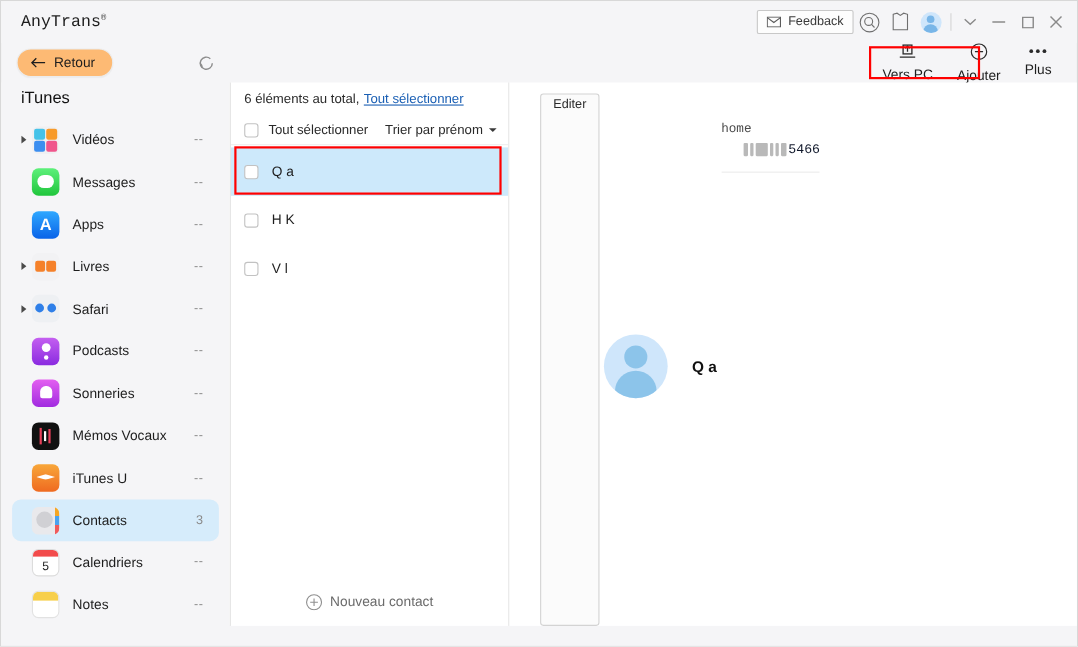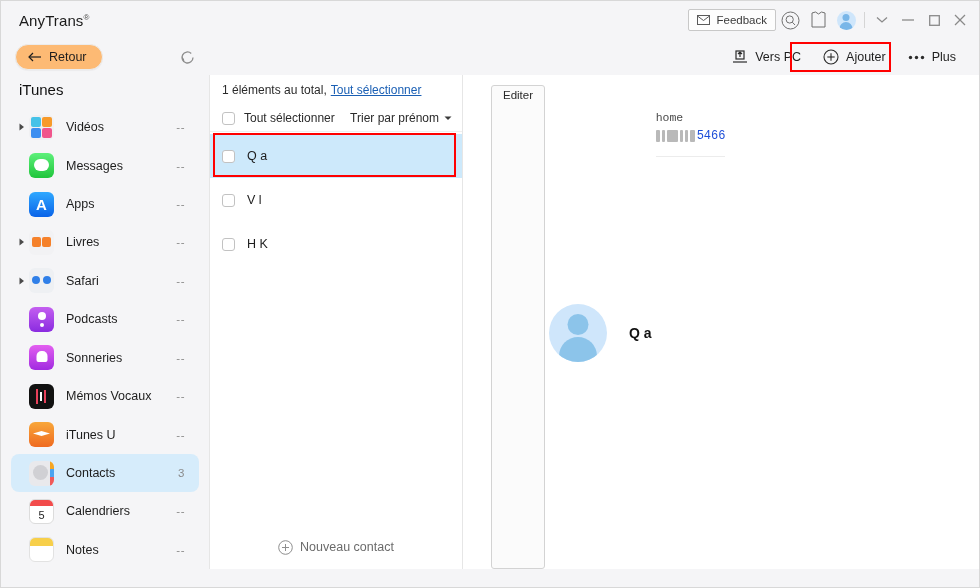--- a/index.html
+++ b/index.html
@@ -19,21 +19,21 @@
 
   
   .titlebar {
     height: 38px; flex: 0 0 38px;
     background: #f5f5f7;
     display: flex; align-items: center;
     padding: 0 6px 0 18px;
     position: relative;
   }
   .app-title {
-    font-size: 15px; color: #1b1b1b; letter-spacing: .1px;
+    font-size: 15px; color: #1b1b1b; letter-spacing: .1px; font-family: Liberation Mono, monospace;
   }
   .app-title sup { font-size: 8px; vertical-align: super; color:#4a4a4a;}
   .tb-right {
     margin-left: auto; display: flex; align-items: center; gap: 0;
   }
   .feedback-btn {
     display: flex; align-items: center; gap: 6px;
     border: 1px solid #c8c8c8; background: #fdfdfd;
     height: 22px; padding: 0 8px; border-radius: 2px;
     font-size: 11.5px; color: #3a3a3a; cursor: pointer;
@@ -83,21 +83,21 @@
     display:flex;align-items:center;justify-content:center;cursor:pointer;
   }
 
   .tb-actions {
     margin-left:auto; display:flex; align-items:center;
     gap: 0; padding-right: 12px;
   }
   .tb-act {
     display:flex; align-items:center; gap:7px;
     font-size:12.5px; color:#1e1e1e; cursor:pointer;
-    padding: 4px 11px; position:relative;
+    padding: 4px 11px; position:relative;flex-direction:column;
   }
   .tb-act.highlight { margin: 0 2px; }
 
   
   .redbox {
     position:absolute; border:2.5px solid #ff0000;
     pointer-events:none; z-index: 40;
   }
 
   
@@ -262,22 +262,22 @@
     width:21px;height:21px;border-radius:50%;background:#8cc4ea;
   }
   .avatar-lg::before{
     content:"";position:absolute;left:50%;top:33px;transform:translateX(-50%);
     width:38px;height:28px;border-radius:19px 19px 0 0;background:#8cc4ea;
   }
   .contact-name { font-size:14px; font-weight:bold; color:#111; }
   .field-block { margin-top: 26px; padding-left: 4px; font-family: Liberation Mono, monospace; }
   .field-label { font-size:11.5px; color:#4b4b4b; margin-bottom:4px; }
   .field-value {
-    font-size:12px; color:#1d4ed8; display:flex; align-items:center;
-    height:15px; gap:0;
+    font-size:12px; color:#0f172a; display:flex; align-items:center;
+    height:15px; gap:0;margin-left:20px;
   }
   .redact {
     display:inline-block; background:#b9b9b9; height:12px;
     vertical-align:middle; margin-right:2px; border-radius:1px;
   }
   .hr { height:1px; background:#ececec; margin-top: 13px; }
 
   
   .bottombar { height:18px; flex:0 0 18px; background:#f5f5f7; }
 
@@ -521,21 +521,21 @@
       <div class="nav-item">
         <span class="arrow empty"></span>
         <span class="nav-icon ic-notes"></span>
         <span class="nav-label">Notes</span>
         <span class="nav-count">--</span>
       </div>
     </div>
 
     <div class="listcol">
       <div class="list-topbar">
-        <span>1 éléments au total,</span>
+        <span>6 éléments au total,</span>
         <span style="width:4px"></span>
         <span style="color:#1a5fb4; text-decoration:underline; cursor:pointer;">Tout sélectionner</span>
       </div>
 
       <div class="list-subbar">
         <span class="cbox"></span>
         <span style="width:9px"></span>
         <span>Tout sélectionner</span>
         <span class="sortsel">
           <span>Trier par prénom</span>
@@ -547,25 +547,25 @@
         </span>
       </div>
 
       <div class="contact-rows">
         <div class="crow selected">
           <span class="cbox"></span>
           <span>Q a</span>
         </div>
         <div class="crow">
           <span class="cbox"></span>
-          <span>V l</span>
+          <span>H K</span>
         </div>
         <div class="crow">
           <span class="cbox"></span>
-          <span>H K</span>
+          <span>V l</span>
         </div>
       </div>
 
       <div class="list-footer">
         <span>
           <svg width="15" height="15" viewBox="0 0 15 15">
             <circle cx="7.5" cy="7.5" r="6.8" fill="none" stroke="#8e8e8e" stroke-width="1"></circle>
             <line x1="7.5" y1="4" x2="7.5" y2="11" stroke="#8e8e8e" stroke-width="1"></line>
             <line x1="4" y1="7.5" x2="11" y2="7.5" stroke="#8e8e8e" stroke-width="1"></line>
           </svg>

